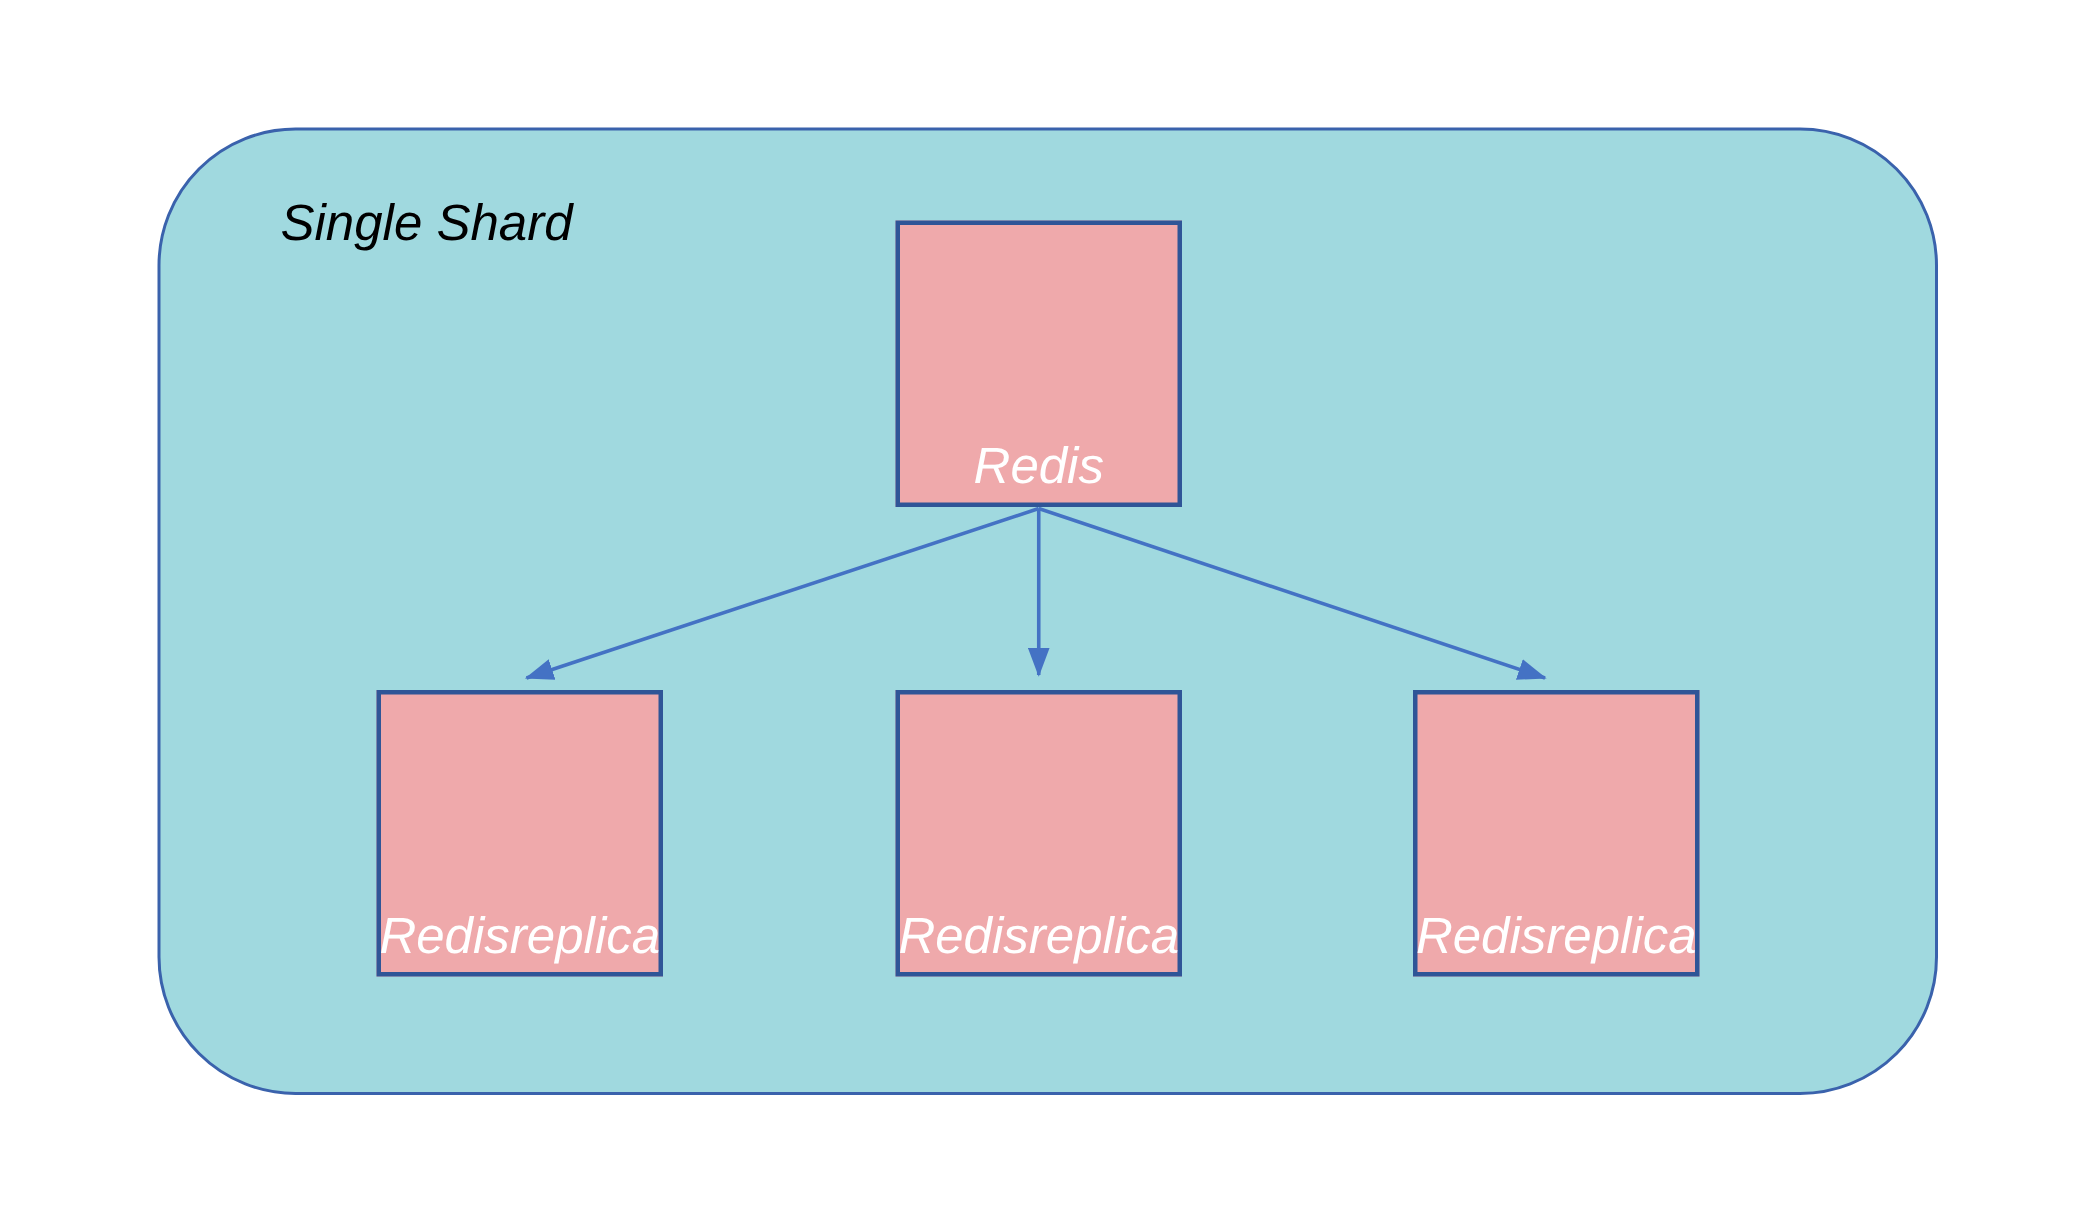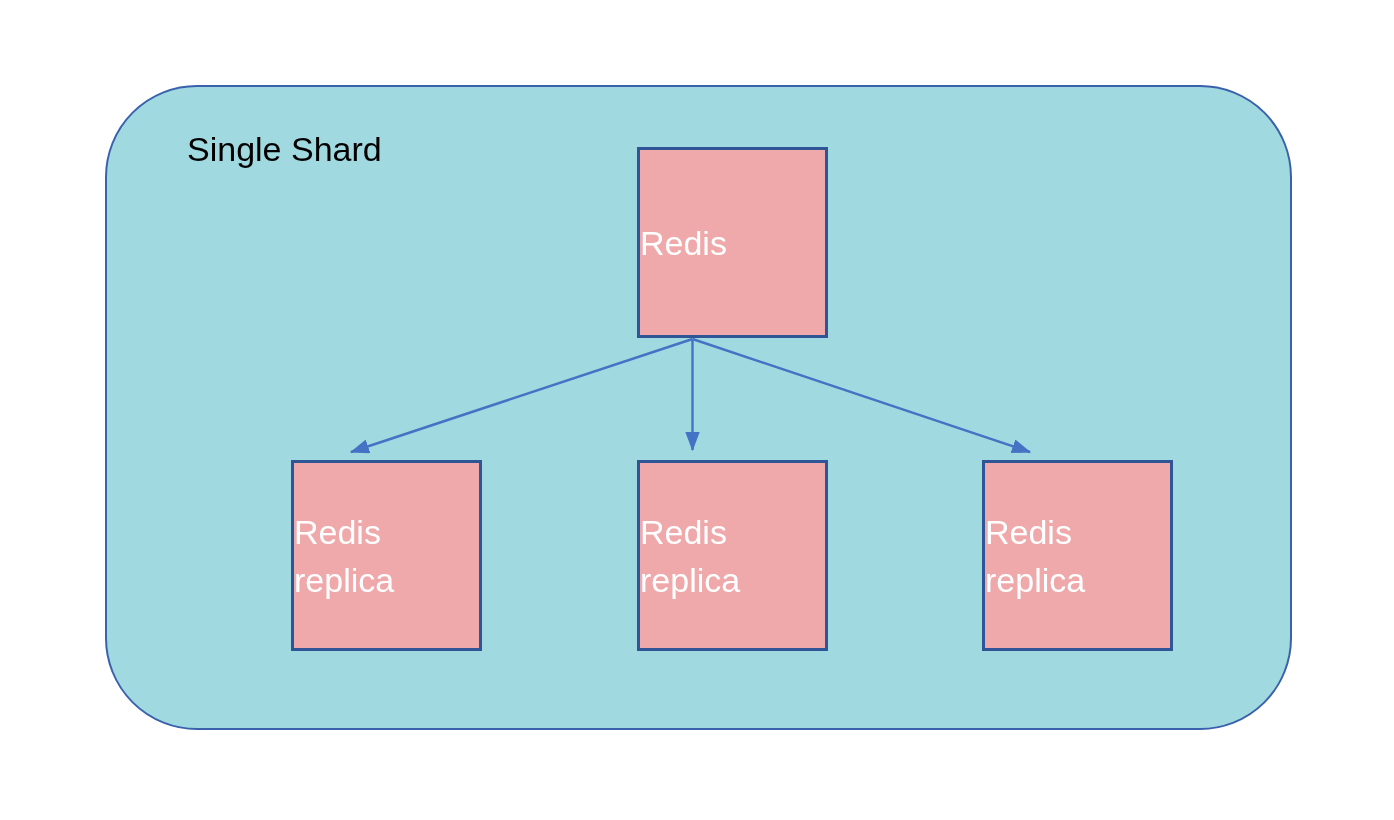--- a/index.html
+++ b/index.html
@@ -10,20 +10,21 @@
     width: 1394px;
     height: 820px;
     position: relative;
     background: #ffffff;
     font-family: "Liberation Sans", sans-serif;
     overflow: hidden;
   }
   .canvas {
     position: absolute;
     inset: 0;
+    font-style: italic;
   }
   .shard {
     position: absolute;
     left: 105px;
     top: 85px;
     width: 1187px;
     height: 645px;
     box-sizing: border-box;
     background: var(--shard-fill, #A0D9DF);
     border: 2px solid var(--shard-border, #3A62AC);
@@ -39,28 +40,27 @@
     white-space: nowrap;
   }
   .node {
     position: absolute;
     width: 191px;
     height: 191px;
     box-sizing: border-box;
     background: var(--node-fill, #EFA9AB);
     border: 3px solid var(--node-border, #2F5597);
     display: flex;
-    flex-direction: column;
-    align-items: flex-start;
+    flex-direction: row;
+    align-items: flex-end;
     justify-content: center;
     text-align: center;
     color: var(--node-text, #ffffff);
     font-size: 34px;
     line-height: 48px;
-    margin-left: 40px;
   }
   .node-master { left: 597px; top: 147px; }
   .node-r1 { left: 251px; top: 460px; }
   .node-r2 { left: 597px; top: 460px; }
   .node-r3 { left: 942px; top: 460px; }
   svg.edges {
     position: absolute;
     left: 0;
     top: 0;
     width: 1394px;

